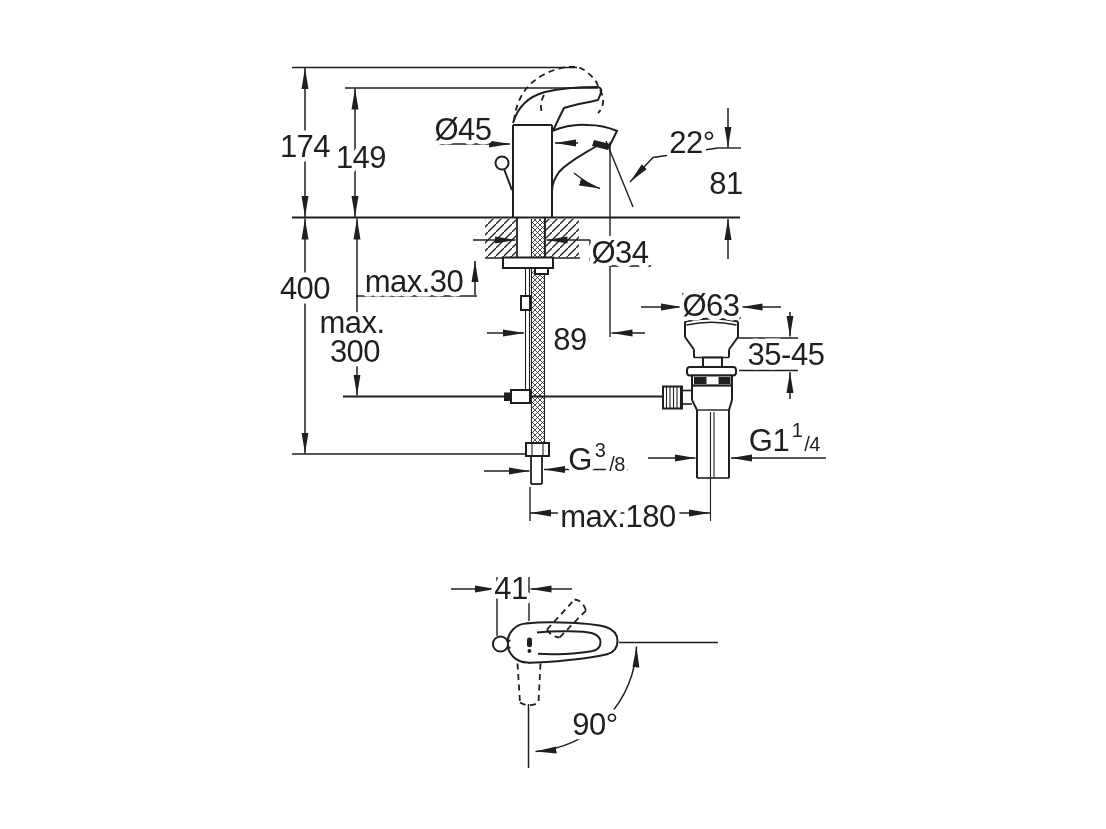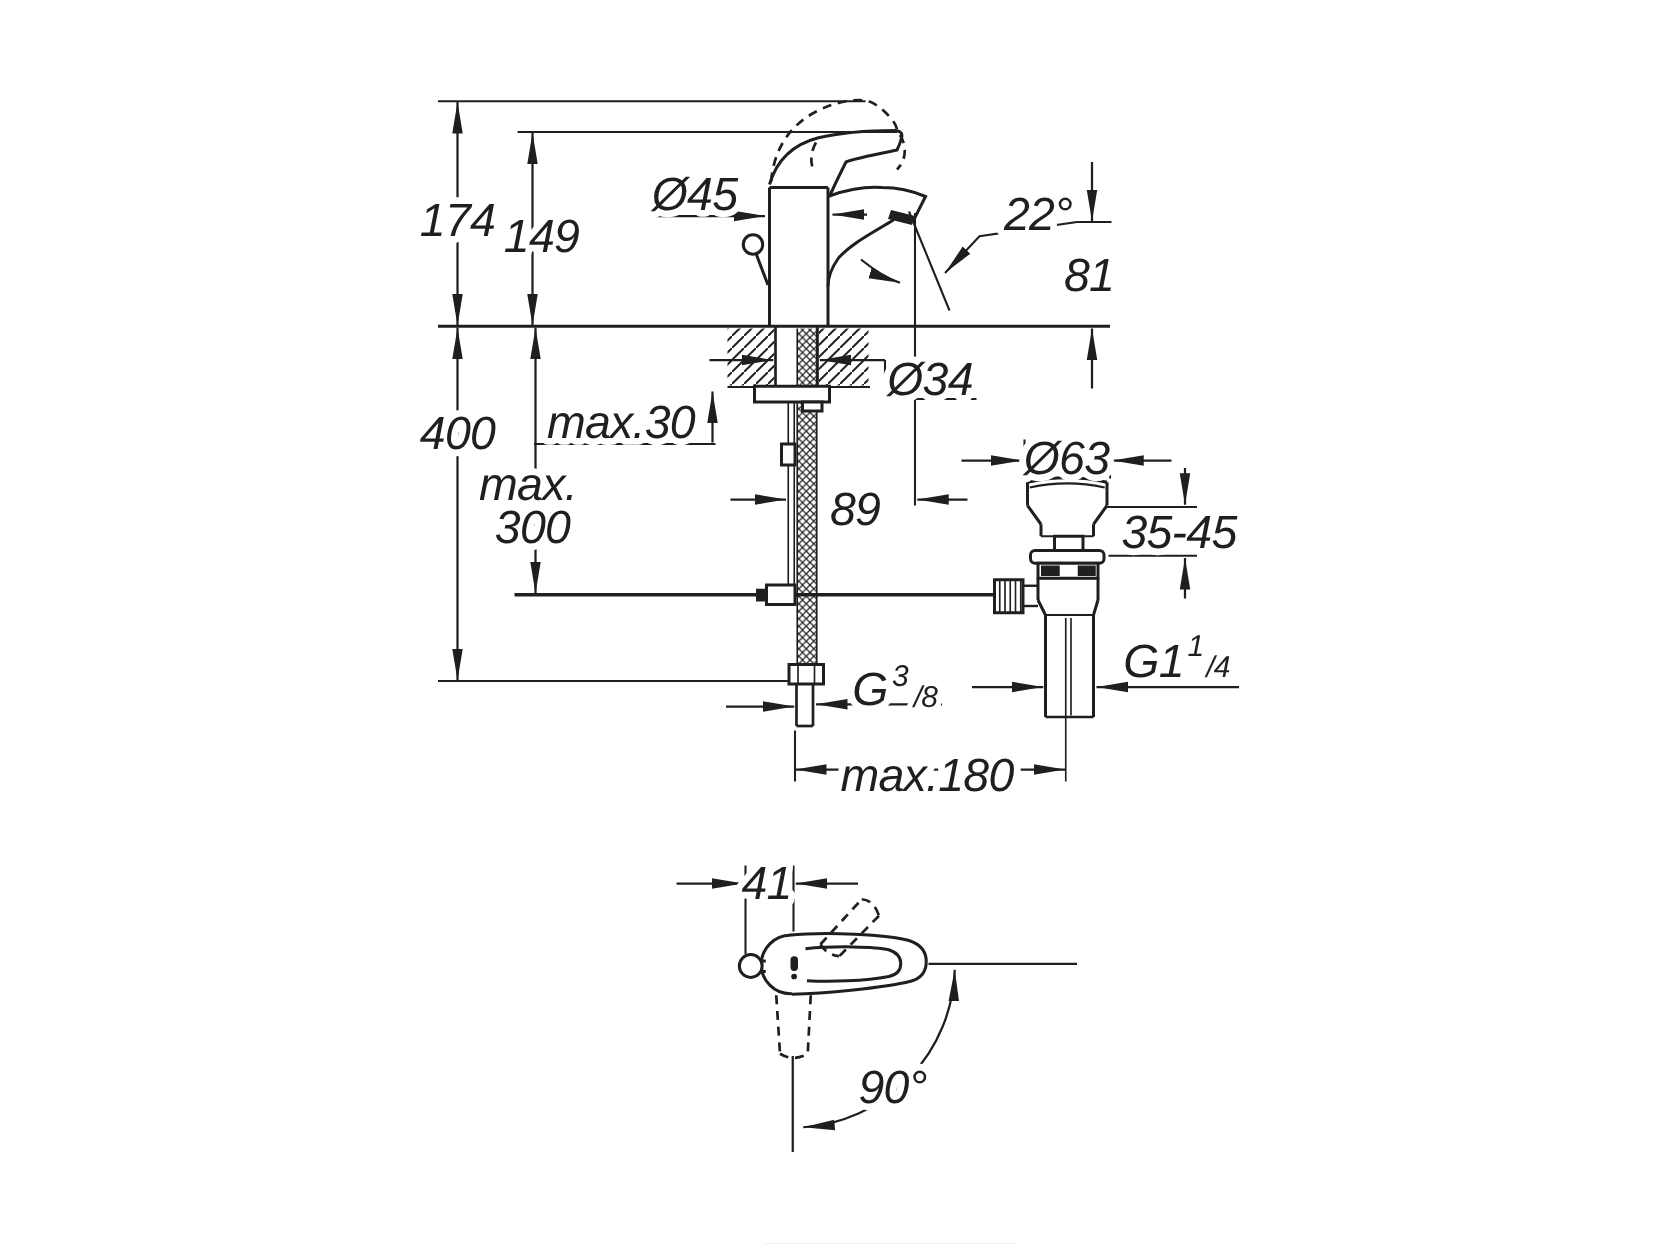--- a/index.html
+++ b/index.html
@@ -1,18 +1,18 @@
 <!DOCTYPE html>
 <html style="--line: #1f1f1f; --bg: #ffffff;"><head>
 <meta charset="utf-8">
 <style>
   :root{ --line:#1f1f1f; --bg:#ffffff; }
   html,body{margin:0;padding:0;background:#e8e8e8;}
   .stage{position:relative;width:1106px;height:829px;background:var(--bg);margin:0 auto;
-         font-family:"Liberation Sans", sans-serif;font-style:italic;}
+         font-family:"Liberation Sans", sans-serif;}
   svg{position:absolute;left:0;top:0;}
   .art{stroke:var(--line);fill:none;stroke-width:2;}
   .thin{stroke-width:1.4;}
   .dim{stroke-width:1.5;}
   .w1{stroke-width:1.1;}
   .wf{fill:#fff;}
   .f{fill:var(--line);stroke:none;}
   .dash{stroke-dasharray:6 4.5;stroke-width:1.8;}
   .arr{fill:var(--line);stroke:none;}
   .lbl{font-family:"Liberation Sans",sans-serif;font-size:31px;letter-spacing:-0.5px;

